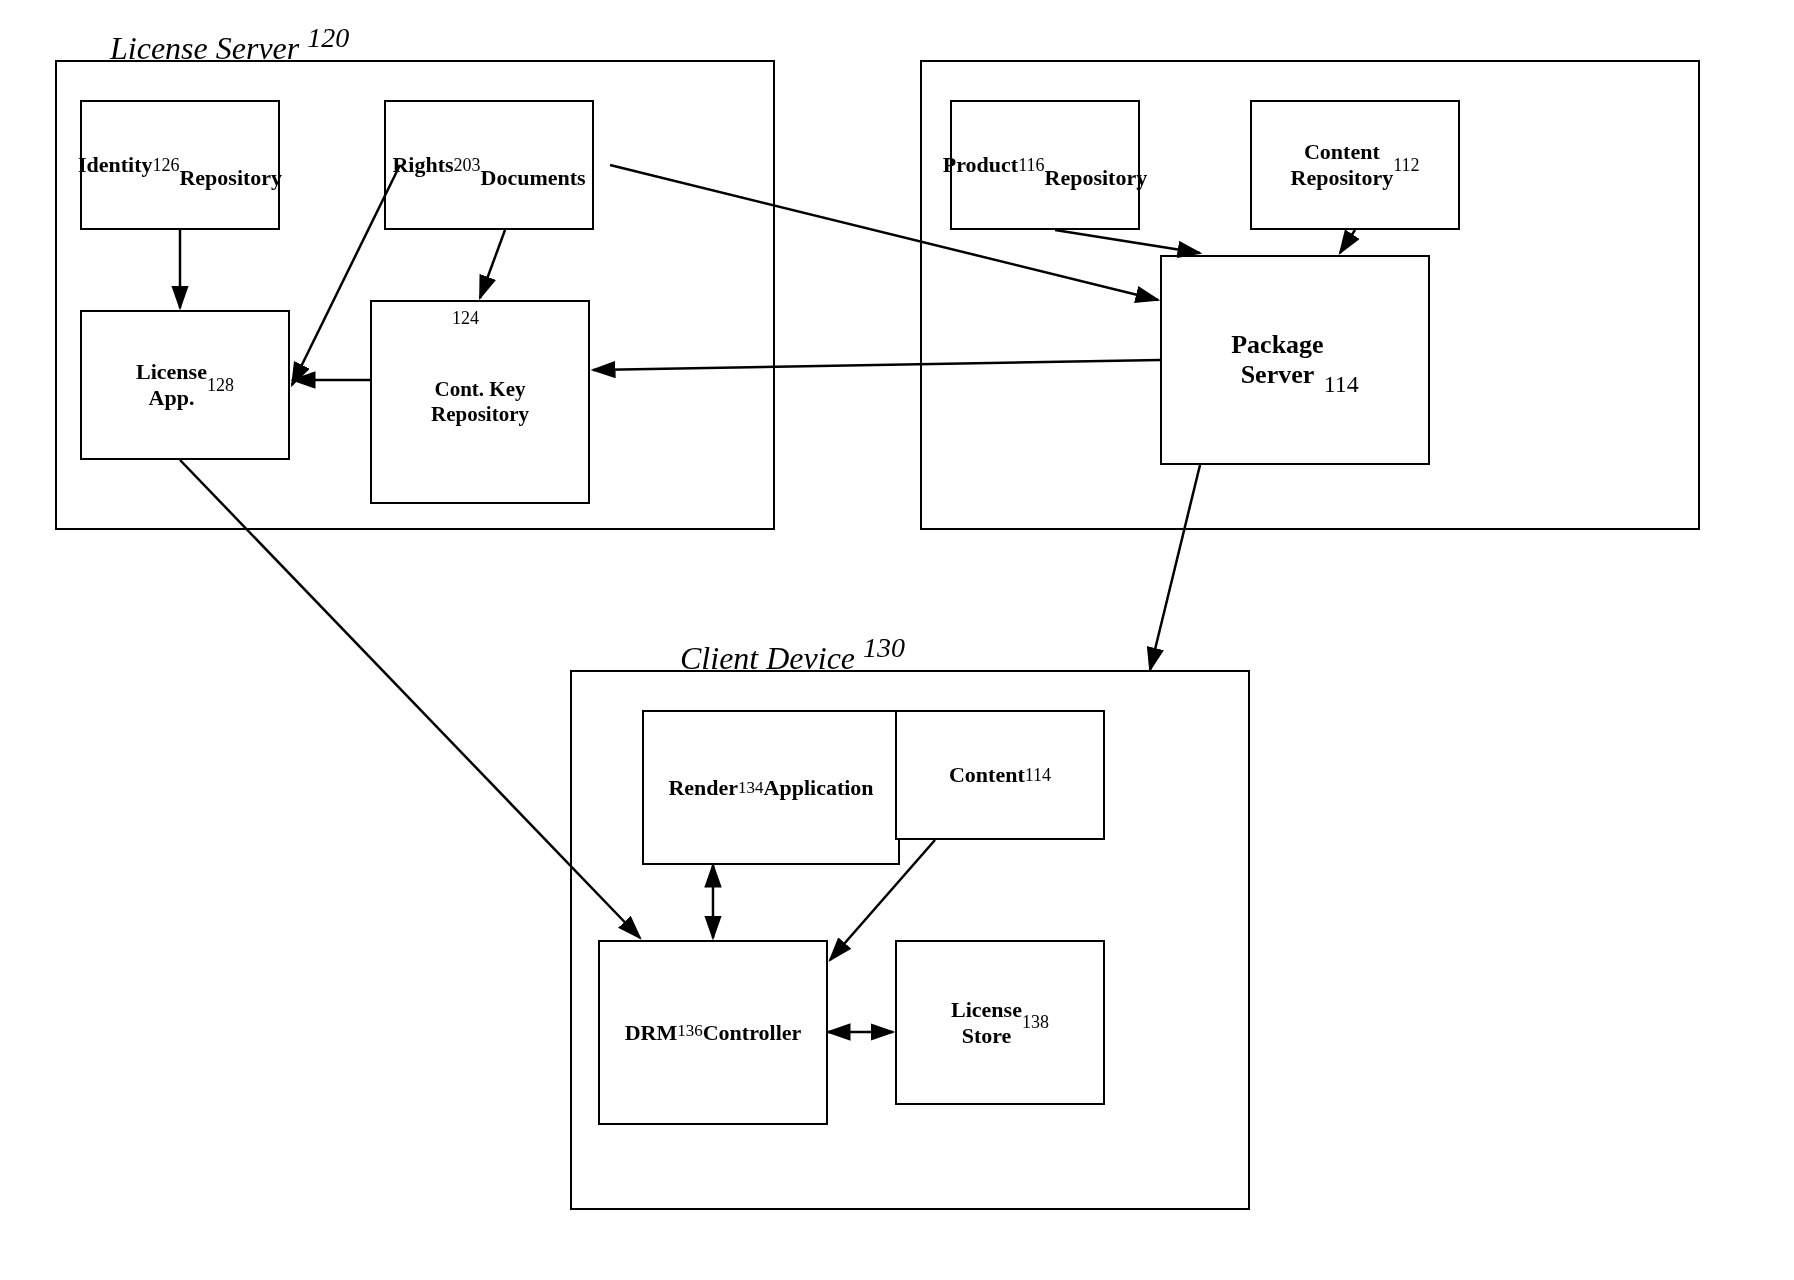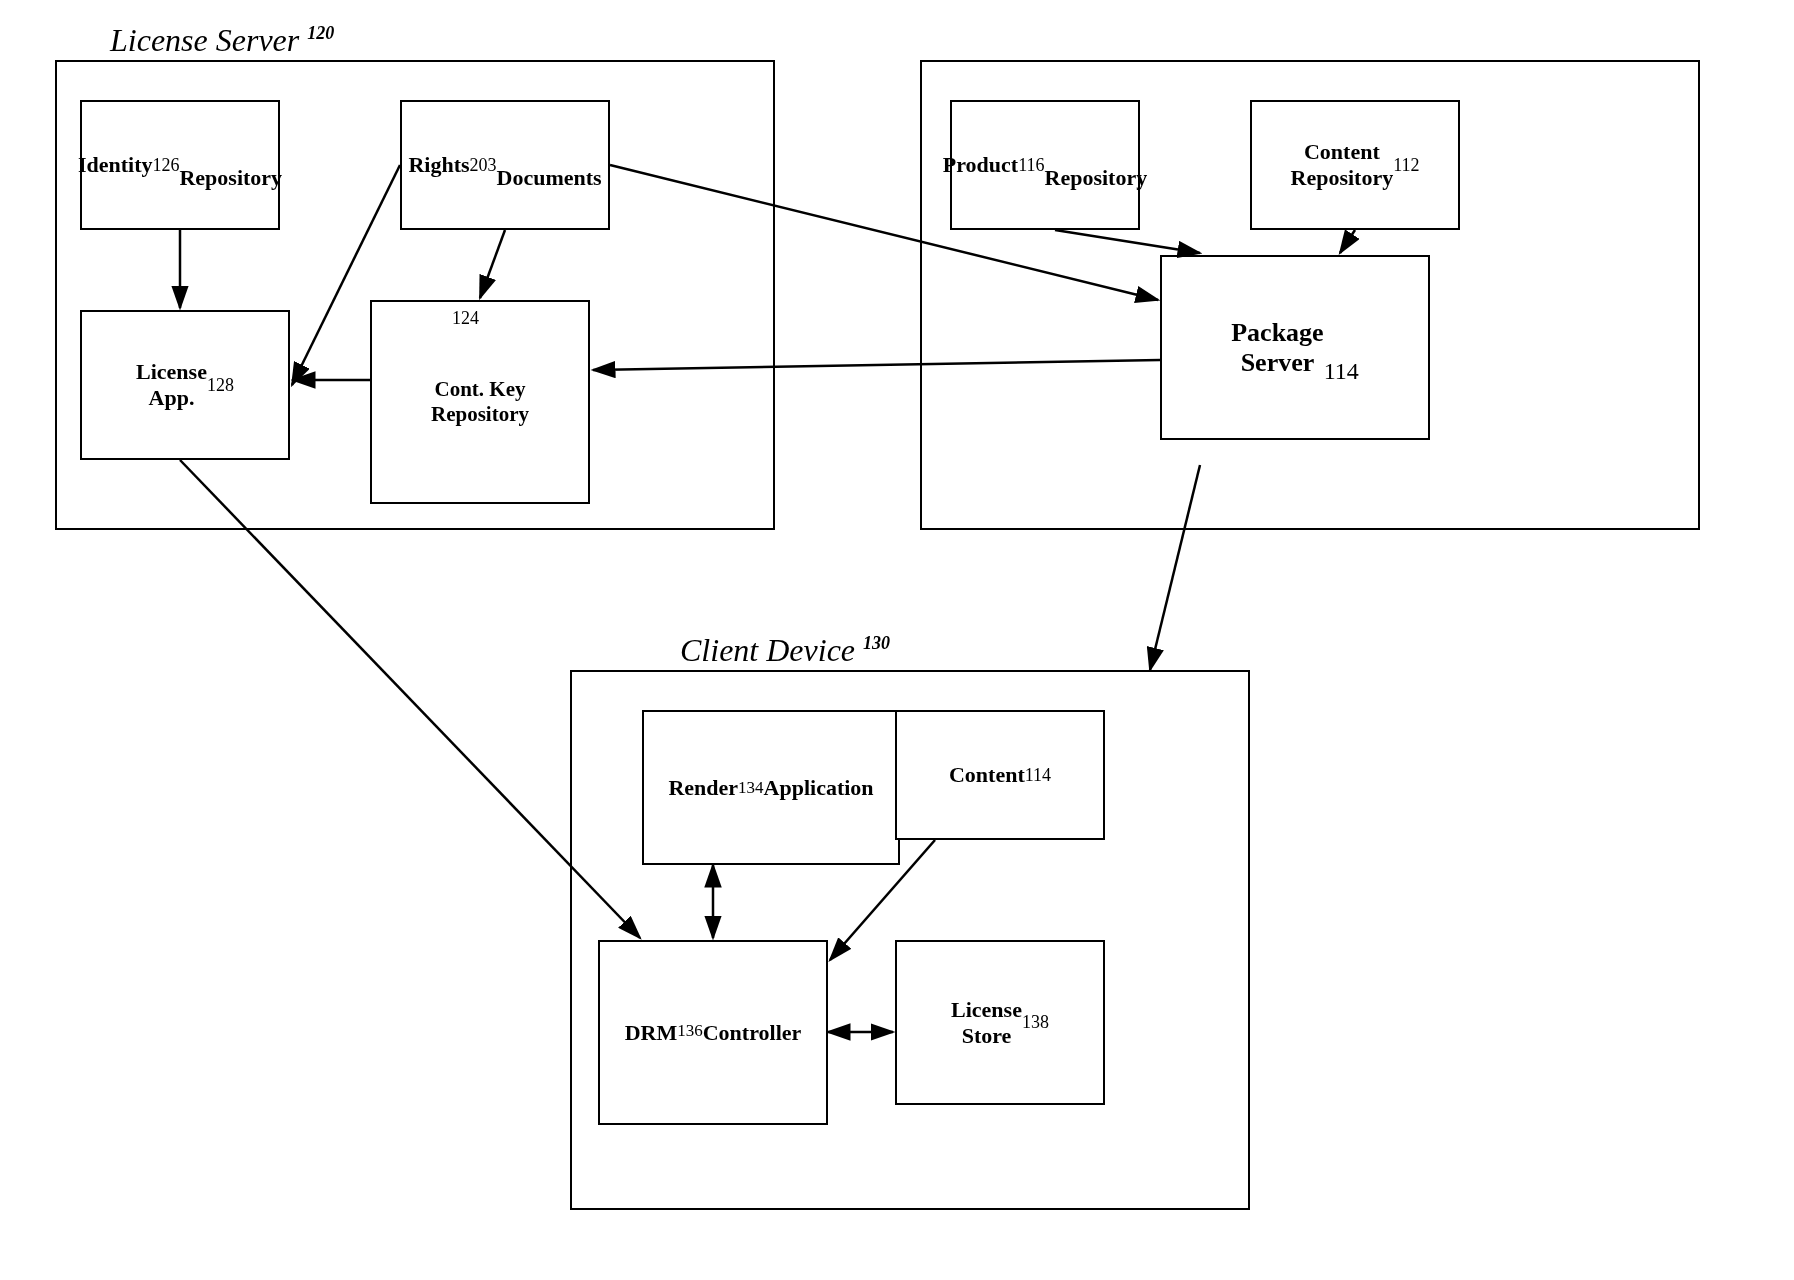--- a/index.html
+++ b/index.html
@@ -46,22 +46,22 @@
     }
 
     .server-title {
       position: absolute;
       font-size: 32px;
       font-style: italic;
       font-weight: normal;
     }
 
     .ref-num-title {
-      font-size: 18px;
-      font-weight: bold;
+      font-size: 28px;
+      font-weight: normal;
       vertical-align: super;
     }
 
     
     .arrows-svg {
       position: absolute;
       top: 0;
       left: 0;
       width: 1794px;
       height: 1280px;
@@ -85,42 +85,42 @@
   <div class="server-group" style="left:570px; top:670px; width:680px; height:540px;">
   </div>
   <div class="server-title" style="left:680px; top:632px;">
     Client Device <sup class="ref-num-title">130</sup>
   </div>
 
   <div class="comp-box" style="left:80px; top:100px; width:200px; height:130px; font-size:22px;">
     Identity<sup class="ref-num">126</sup><br>Repository
   </div>
 
-  <div class="comp-box" style="left:400px; top:100px; width:210px; height:130px; font-size:22px;">
+  <div class="comp-box" style="left:384px; top:100px; width:210px; height:130px; font-size:22px;">
     Rights<sup class="ref-num">203</sup><br>Documents
   </div>
 
   <div class="comp-box" style="left:80px; top:310px; width:210px; height:150px; font-size:22px;">
     License<br>App. <sup class="ref-num" style="font-size:18px;">128</sup>
   </div>
 
   <div class="comp-box" style="left:370px; top:300px; width:220px; height:204px; font-size:21px;">
     <sup class="ref-num" style="font-size:18px; position:absolute; top:6px; left:80px;">124</sup>
     Cont. Key<br>Repository
   </div>
 
   <div class="comp-box" style="left:950px; top:92px; width:190px; height:130px; font-size:22px;margin-top:8px;">
     Product<sup class="ref-num">116</sup><br>Repository
   </div>
 
   <div class="comp-box" style="left:1250px; top:100px; width:210px; height:130px; font-size:22px;">
     Content<br>Repository<sup class="ref-num">112</sup>
   </div>
 
-  <div class="comp-box" style="left:1160px; top:255px; width:270px; height:185px; font-size:26px;">
+  <div class="comp-box" style="left:1160px; top:255px; width:270px; height:210px; font-size:26px;">
     <b>Package<br>Server</b>
     <br>
       <span style="font-size:24px; font-weight:normal;margin-top:48px;">114</span>
   </div>
 
   <div class="comp-box" style="left:598px; top:710px; width:258px; height:155px; font-size:22px;margin-left:44px;">
     <b>Render</b>
       <sup class="ref-num" style="font-size:17px;">134</sup>
       <br>
       <b>Application</b>

